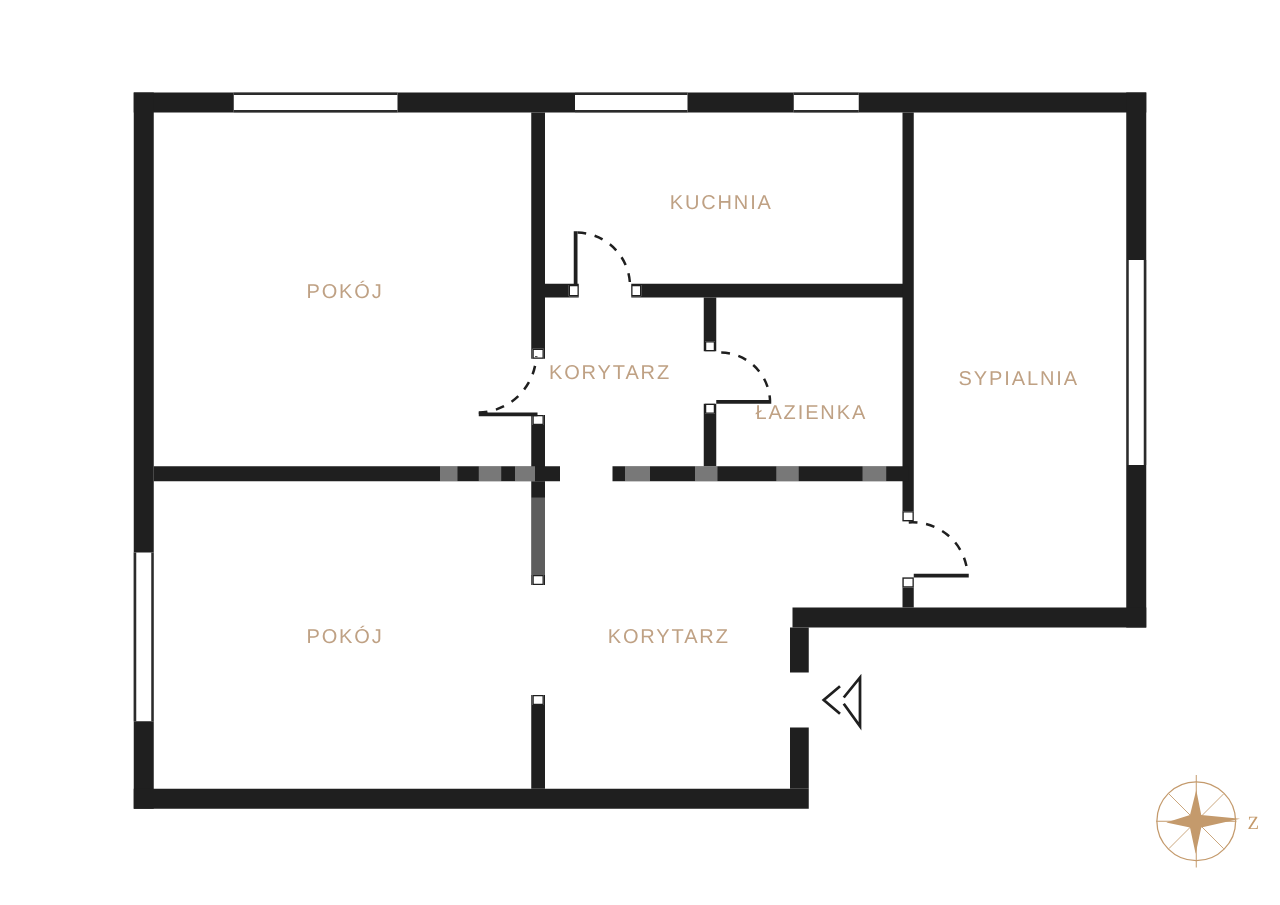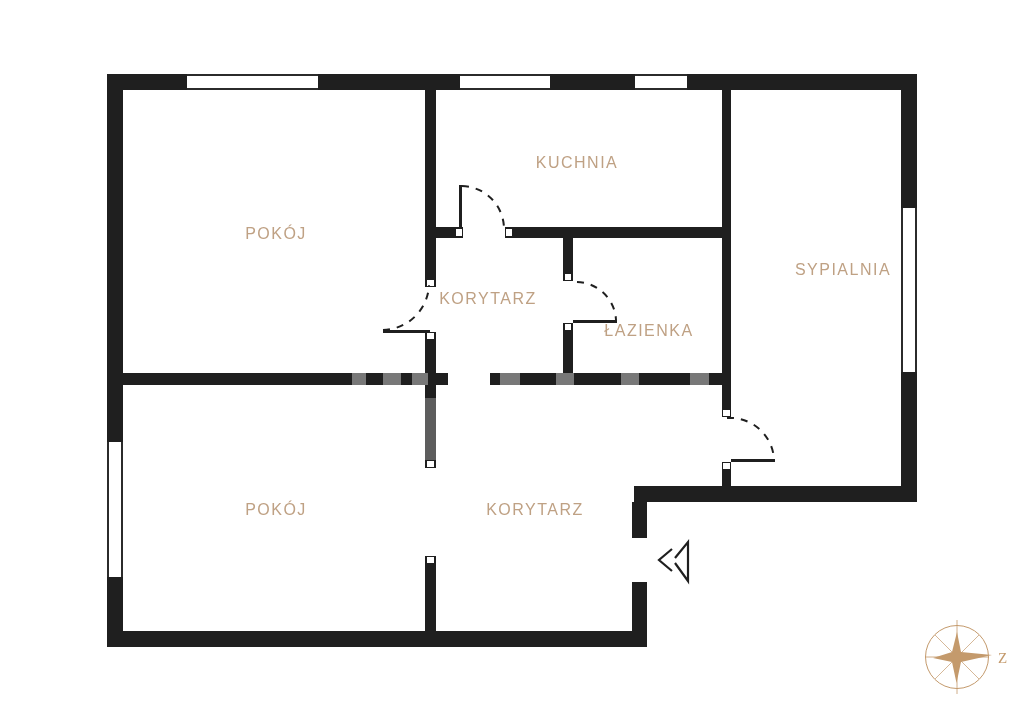--- a/index.html
+++ b/index.html
@@ -94,17 +94,17 @@
       <line x1="979" y1="635" x2="935" y2="679" stroke="#c49a6c" stroke-width="0.7"></line>
       <polygon points="957,632 961,652 992,655 961,662 956.5,683 952,662 933,658 952,652" fill="#c49a6c"></polygon>
       <text x="998" y="663" font-family="Liberation Serif, serif" font-size="15" fill="#c49a6c">Z</text>
     </g>
   </svg>
 
   <div class="lbl" style="left:276px;top:234px;">POKÓJ</div>
   <div class="lbl" style="left:577px;top:163px;">KUCHNIA</div>
   <div class="lbl" style="left:488px;top:299px;">KORYTARZ</div>
   <div class="lbl" style="left:649px;top:303px;margin-top:28px;">ŁAZIENKA</div>
-  <div class="lbl" style="left:815px;top:270px;margin-left:28px;">SYPIALNIA</div>
+  <div class="lbl" style="left:815px;top:304px;">SYPIALNIA</div>
   <div class="lbl" style="left:276px;top:510px;">POKÓJ</div>
   <div class="lbl" style="left:535px;top:510px;">KORYTARZ</div>
 
 </div>
 
 </body></html>

